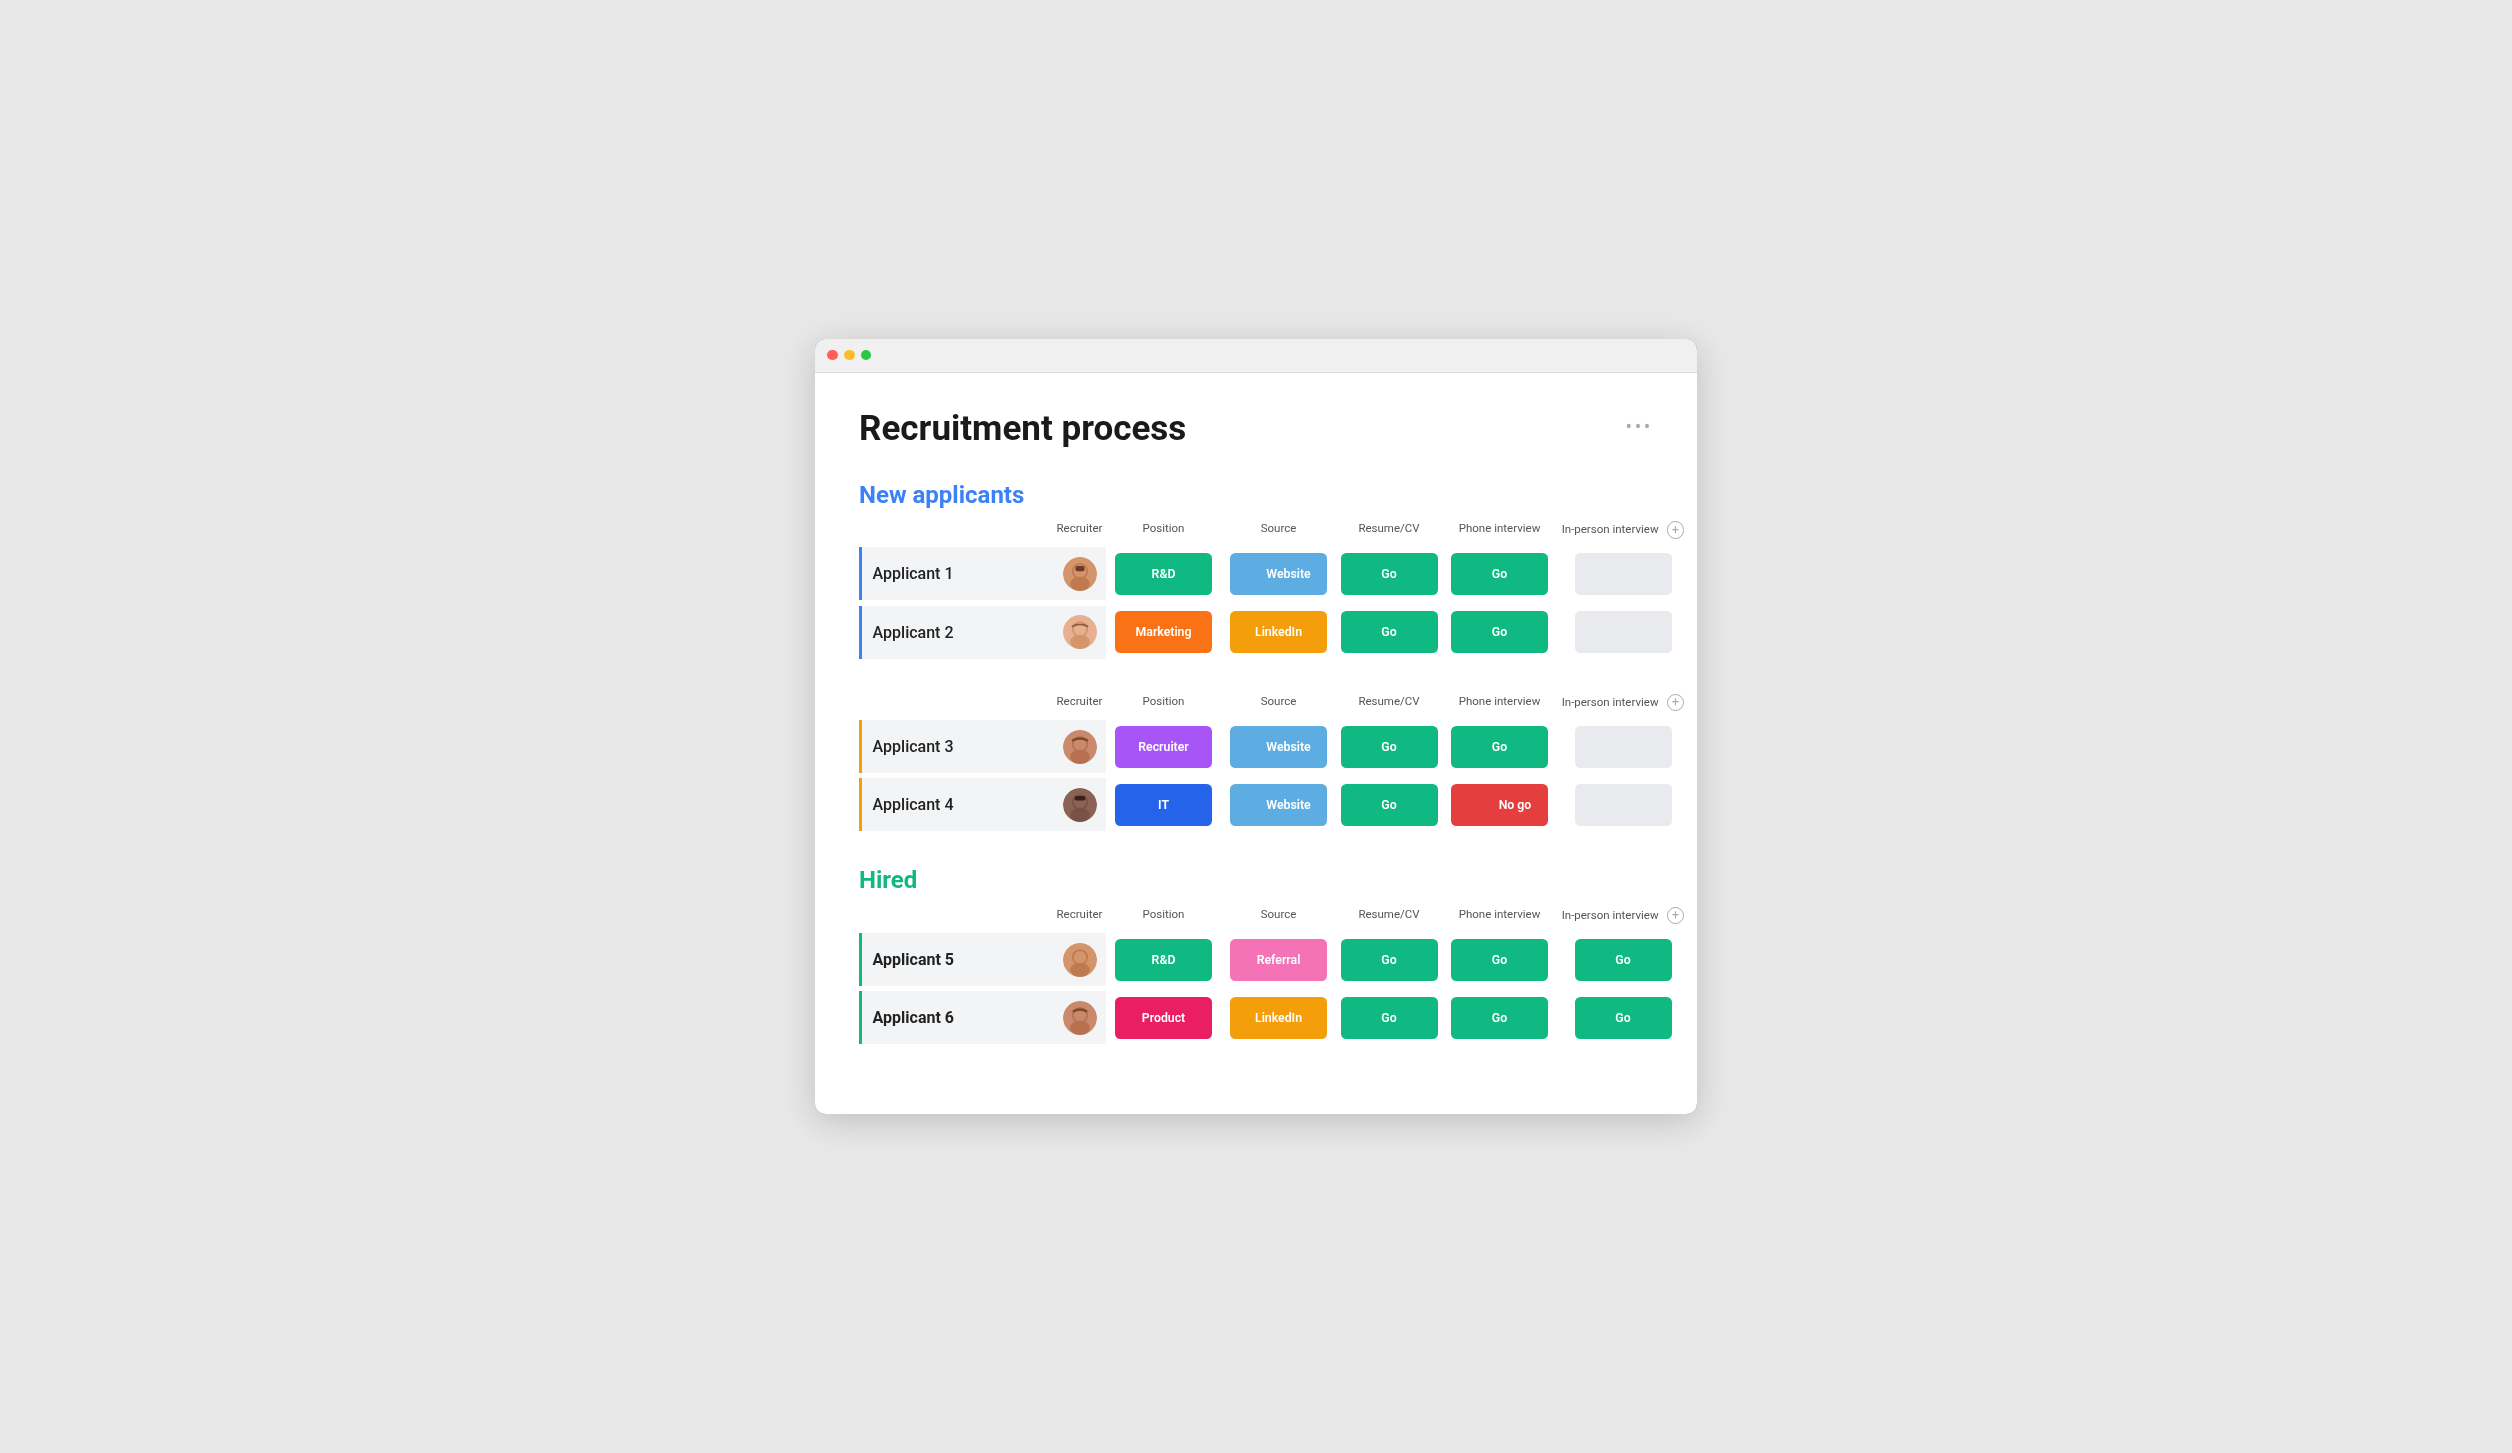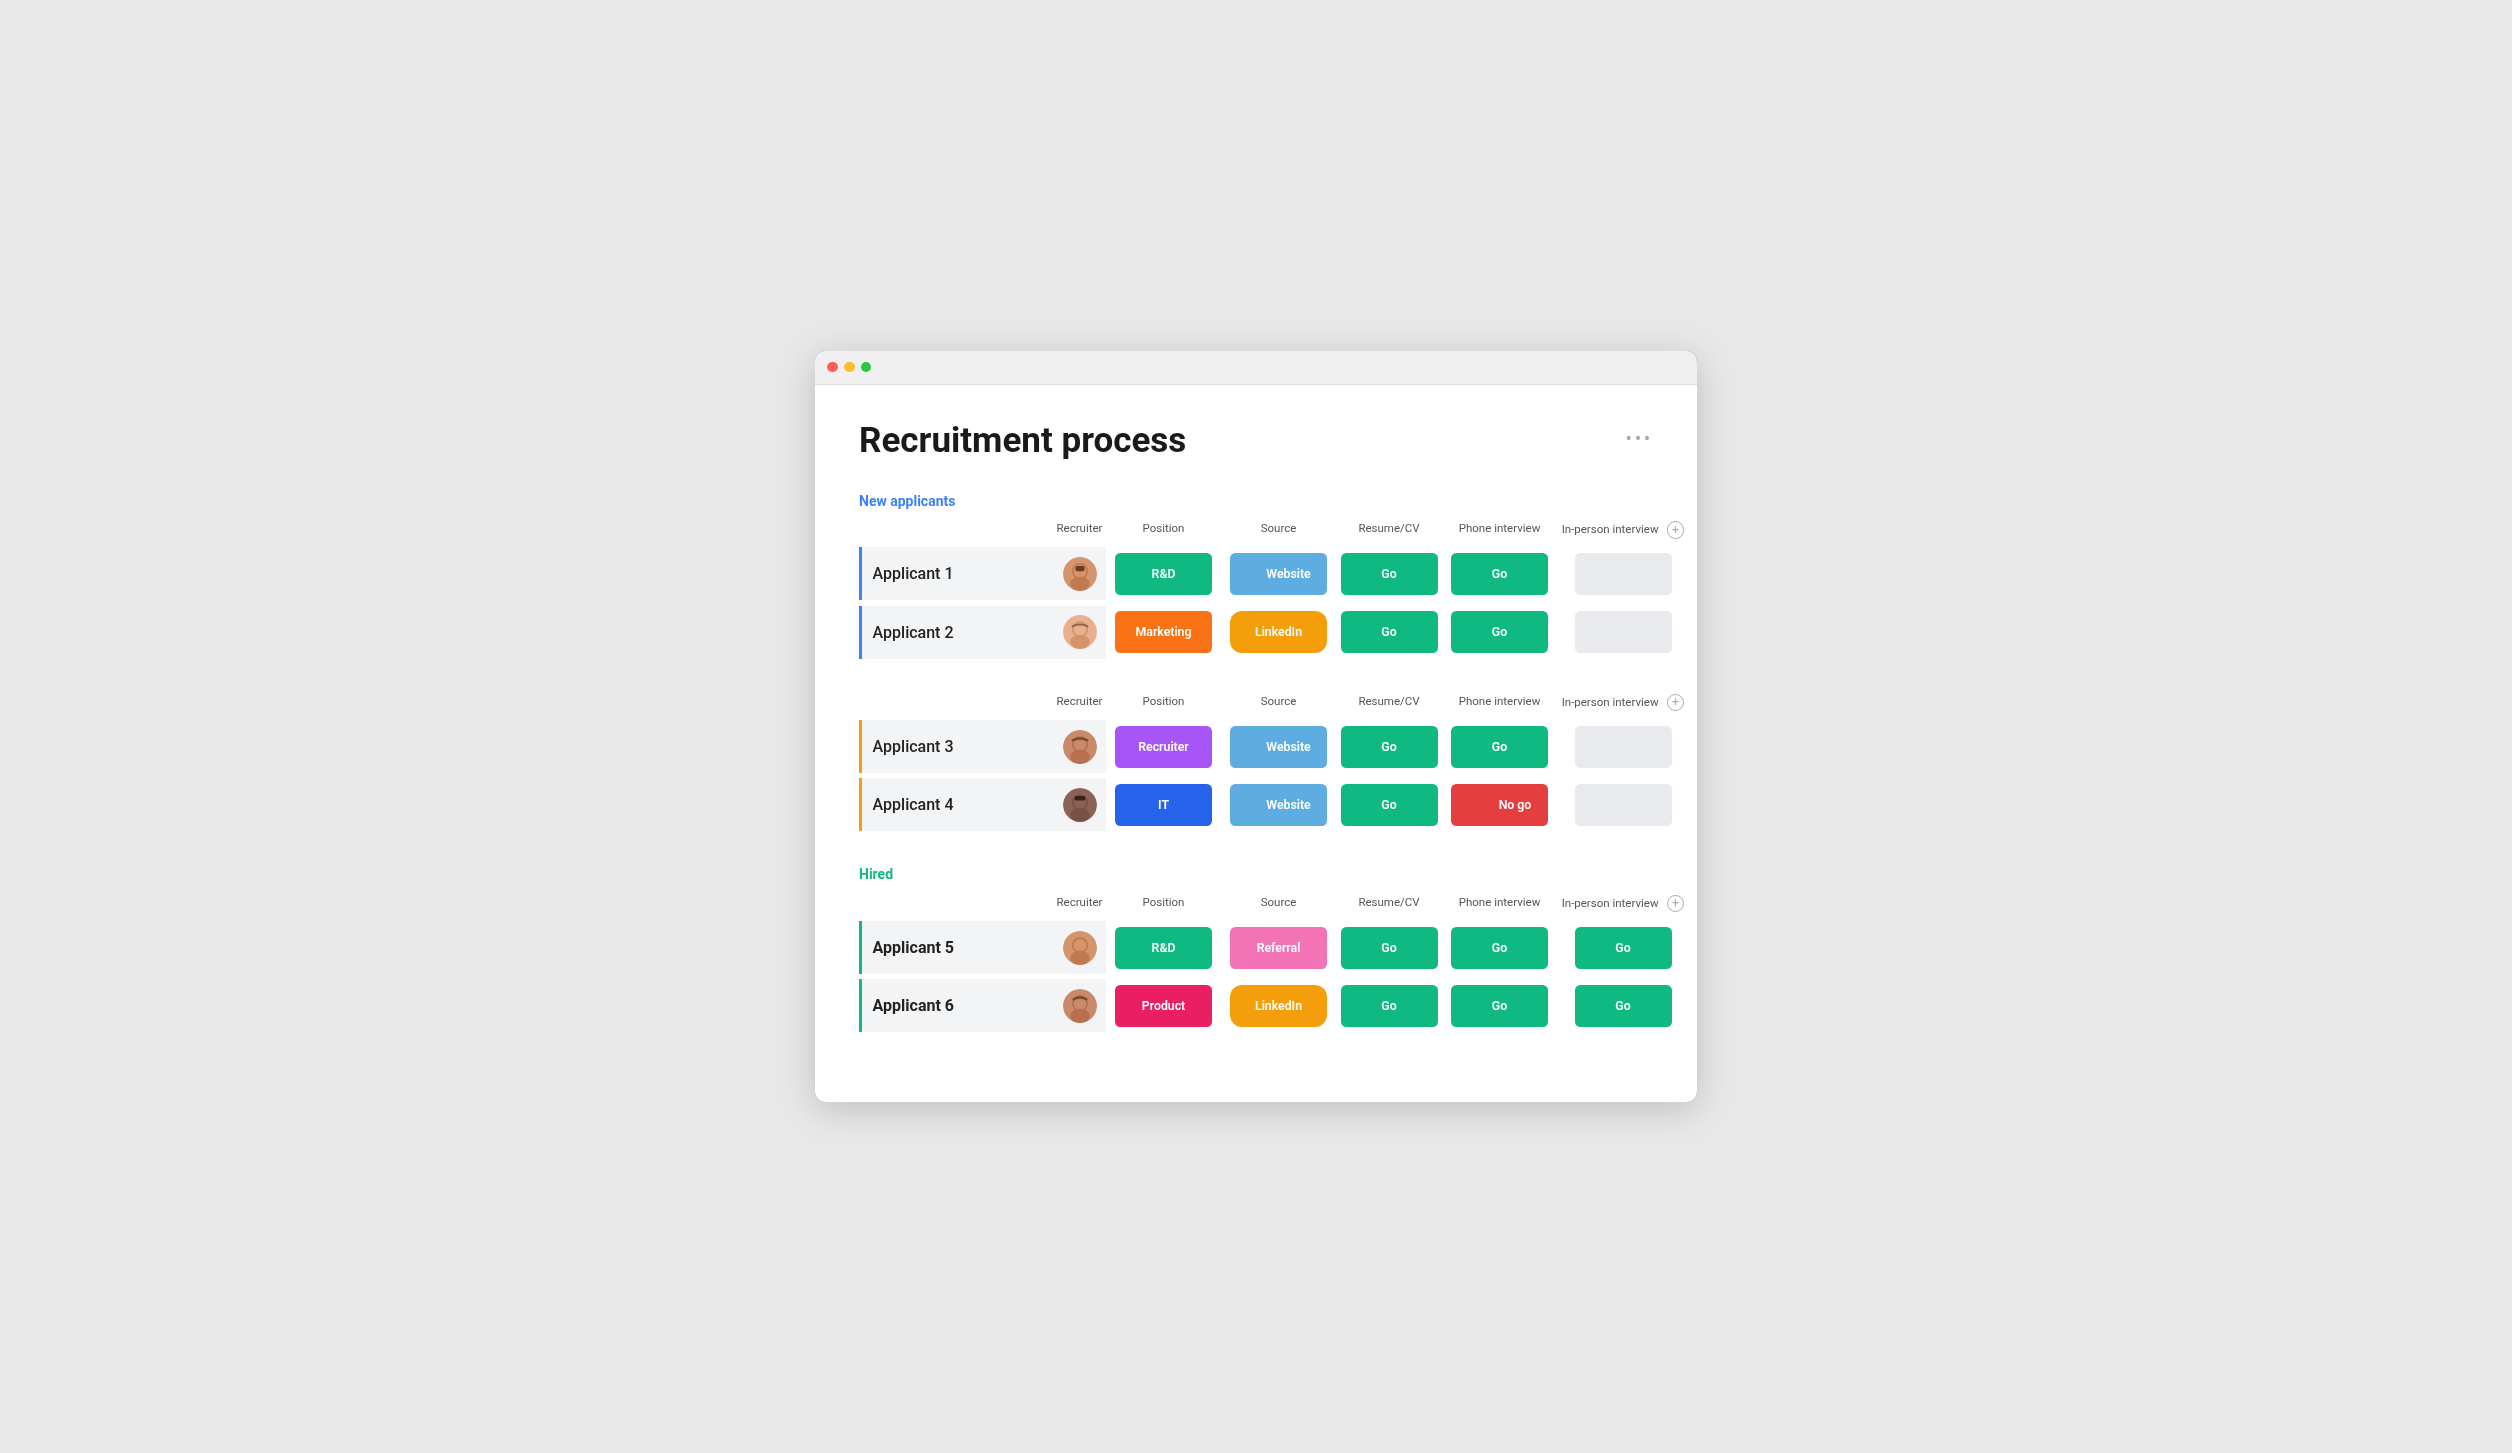--- a/index.html
+++ b/index.html
@@ -67,21 +67,21 @@
       cursor: pointer;
       letter-spacing: 2.6px;
       margin-top: 7px;
     }
 
     .section {
       margin-bottom: 35px;
     }
 
     .section-title {
-      font-size: 14px;
+      font-size: 24px;
       font-weight: 700;
       margin-bottom: 12.3px;
     }
 
     .section-title.blue { color: #3b82f6; }
     .section-title.orange { color: #f59e0b; }
     .section-title.green { color: #10b981; }
 
     .table-wrapper {
       width: 100%;
@@ -166,21 +166,21 @@
       color: #fff;
       font-size: 12.3px;
       font-weight: 600;
     }
 
     .tag-green { background: #10b981; }
     .tag-teal { background: #5dade2; padding-left: 20px; }
     .tag-purple { background: #a855f7; }
     .tag-blue { background: #2563eb; }
     .tag-orange-pos { background: #f97316; }
-    .tag-amber { background: #f59e0b; border-radius: 12px; }
+    .tag-amber { background: #f59e0b; }
     .tag-pink { background: #f472b6; }
     .tag-crimson { background: #e91e63; }
     .tag-red { background: #e53e3e; padding-left: 31px; }
     .tag-gray { background: #d1d5db; }
   </style>
 </head>
 <body>
 
 <div class="window">
   <div class="title-bar">

